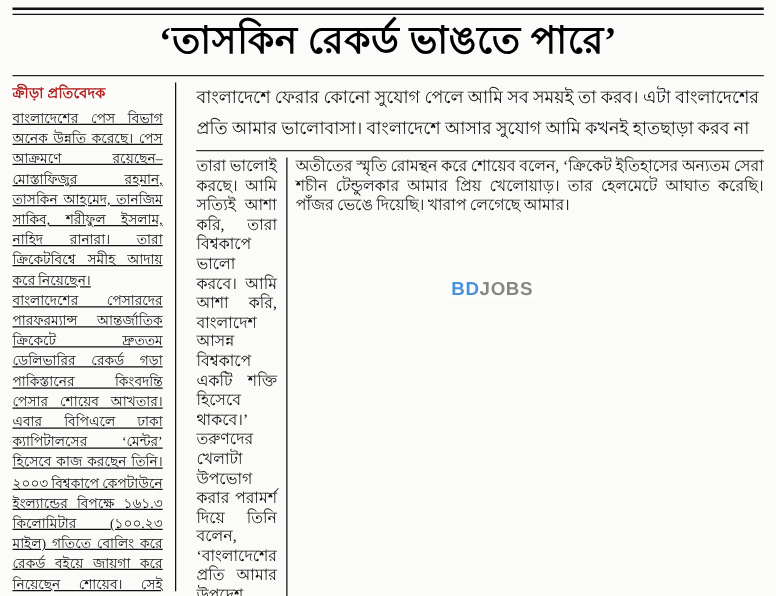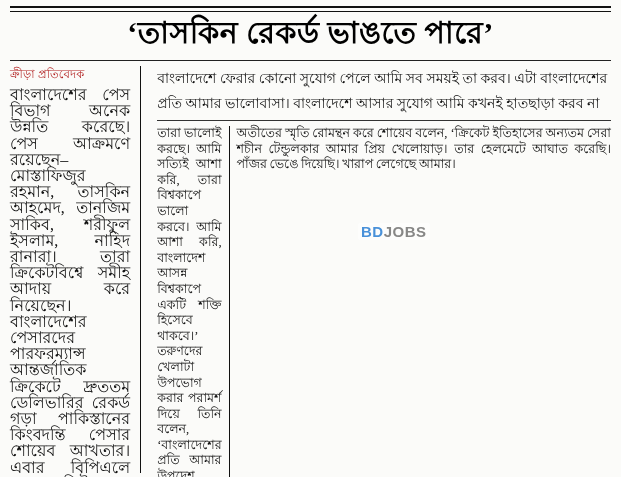--- a/index.html
+++ b/index.html
@@ -86,35 +86,35 @@
     flex: 0 0 1px;
   }
   .col-right {
     flex: 1 1 auto;
     padding-left: 8px;
   }
 
   .byline {
     font-family: "Liberation Serif", serif;
     font-size: 11.5px;
-    font-weight: normal;
+    font-weight: bold;
     color: #b01d1d;
     margin: 0 0 2px 0;
     letter-spacing: 0.2px;
   }
   .body-text {
     font-family: "Liberation Serif", serif;
     font-size: 13.2px;
     line-height: 16.4px;
     text-align: justify;
     color: #111;
     margin: 0;
     word-spacing: -0.5px;
   }
-  .col-left .body-text { font-size: 16px; line-height: 16.2px; }
+  .col-left .body-text { font-size: 11px; line-height: 16.2px; text-decoration: underline; }
 
   
   .pullquote {
     font-family: "Liberation Serif", serif;
     font-size: 14px;
     line-height: 25px;
     color: #111;
     margin: 0 0 4px 0;
     text-align: left;
   }

